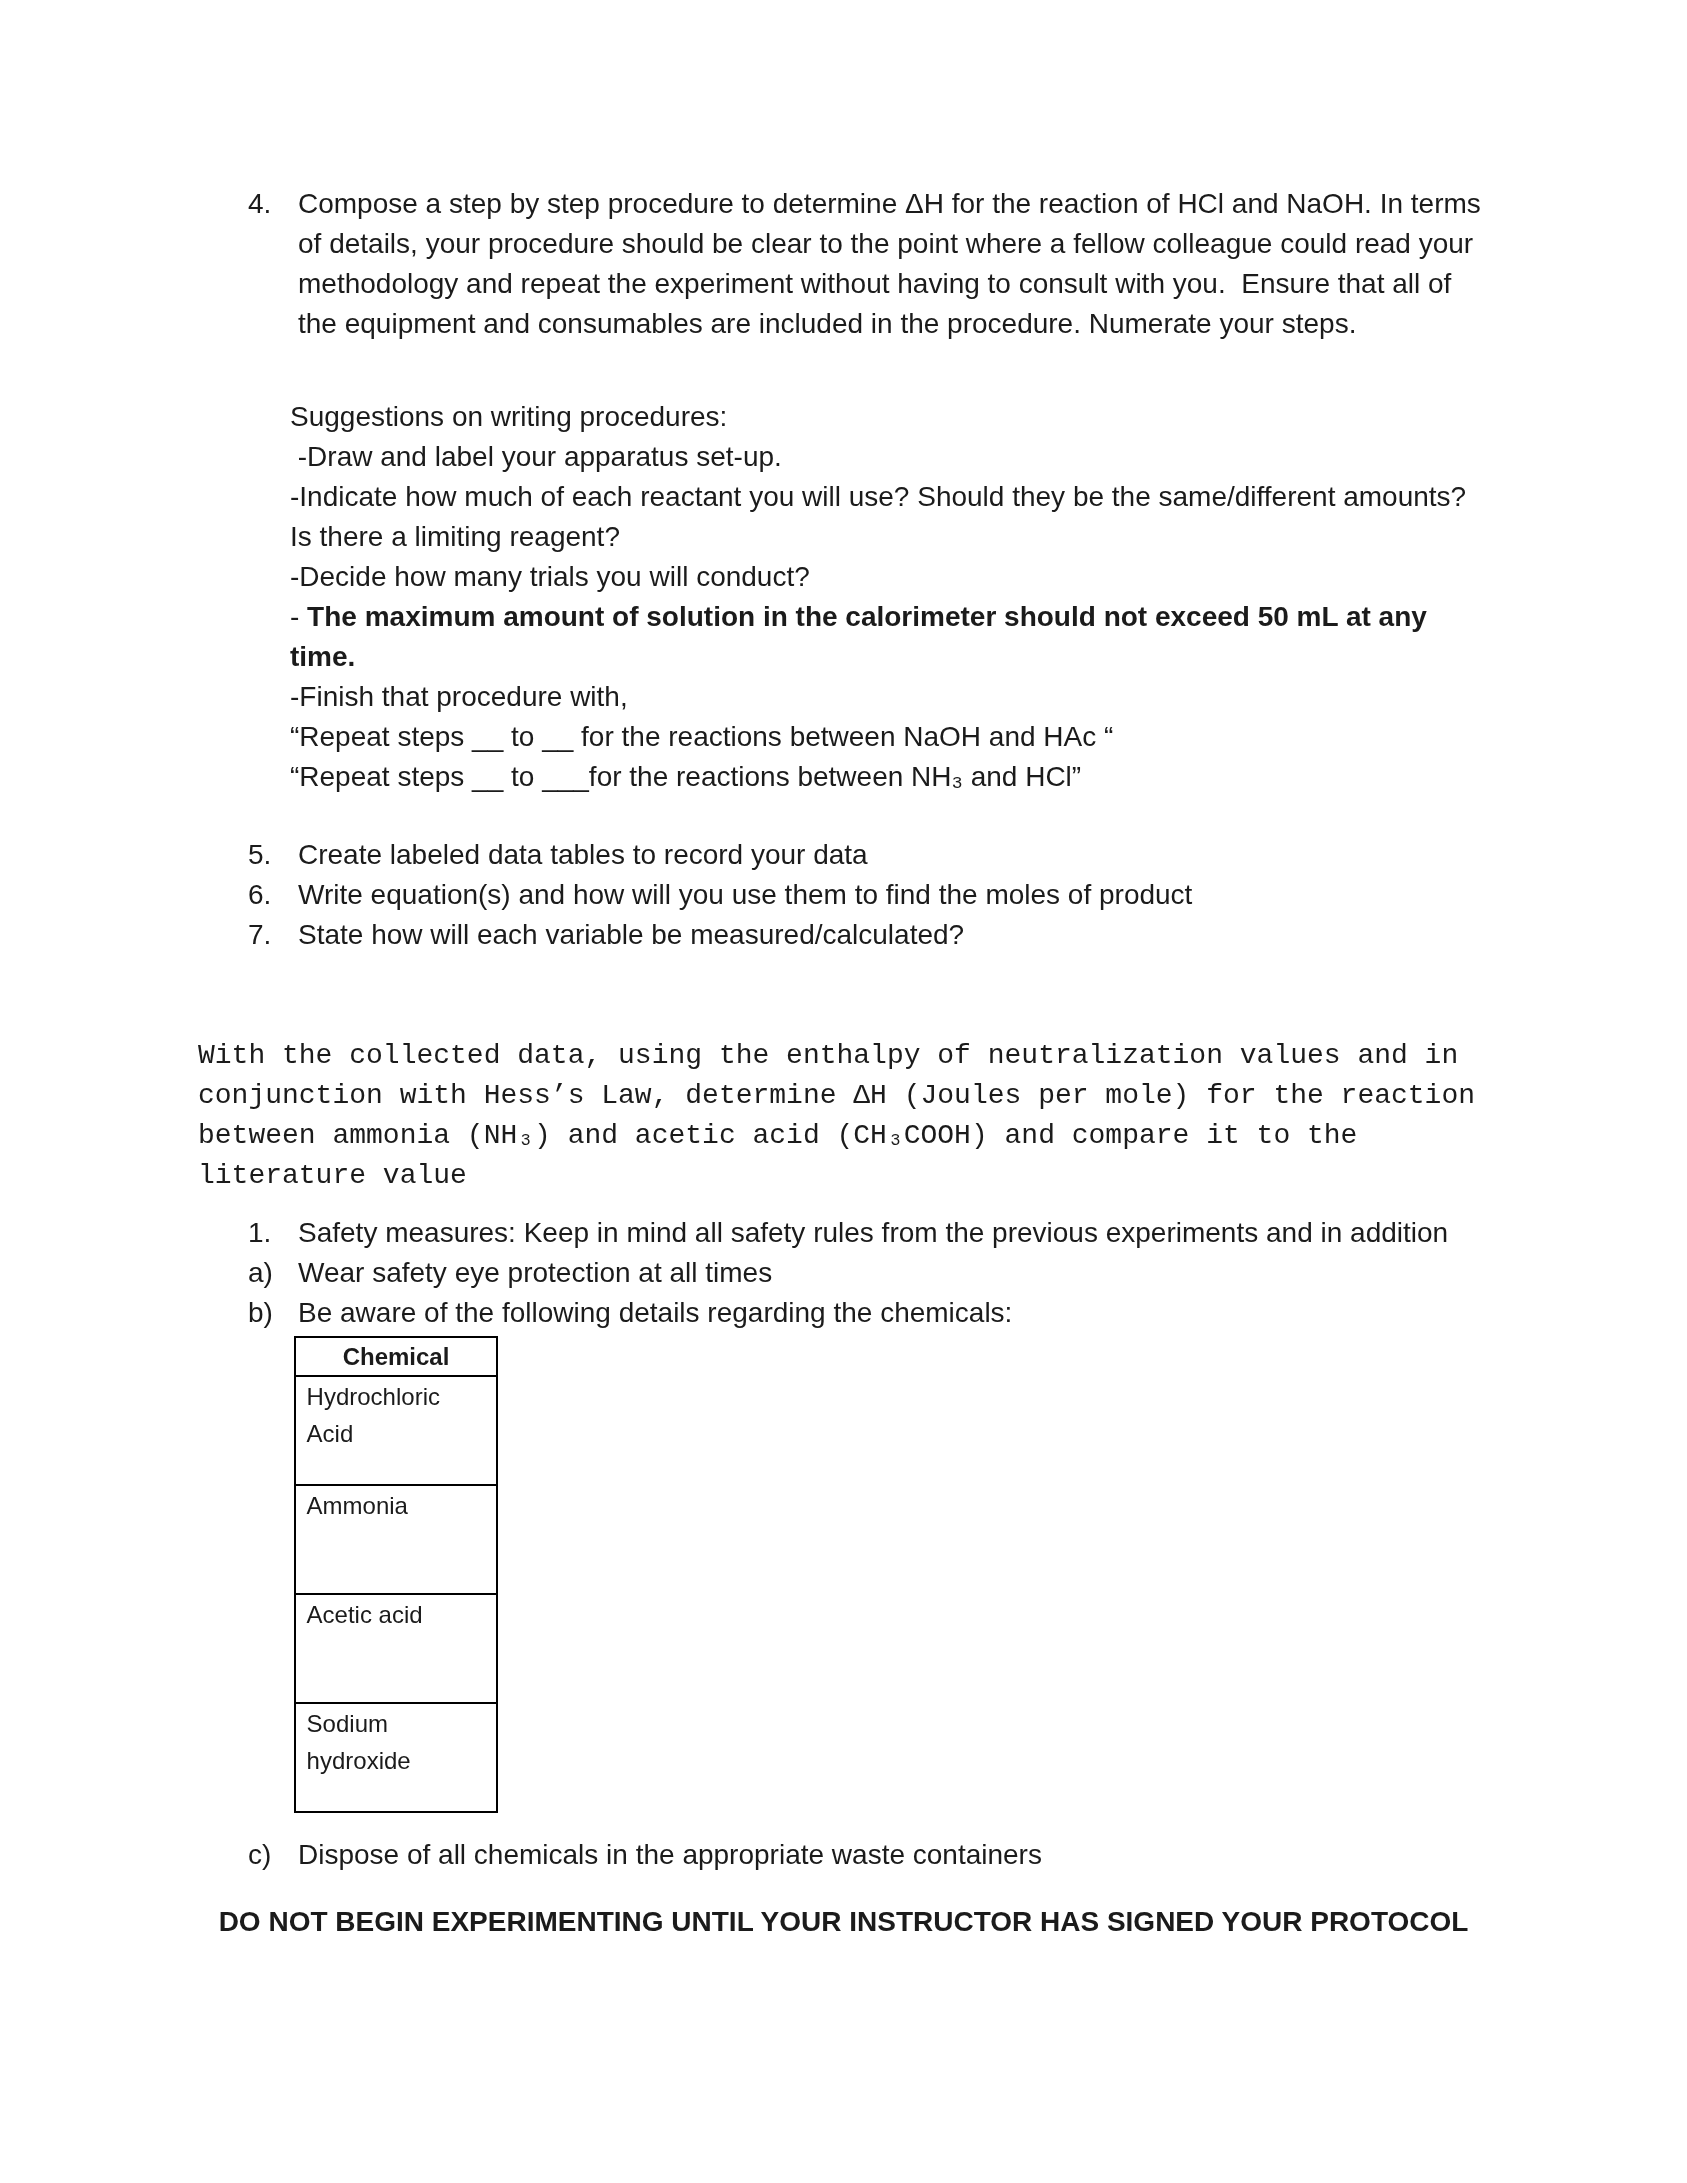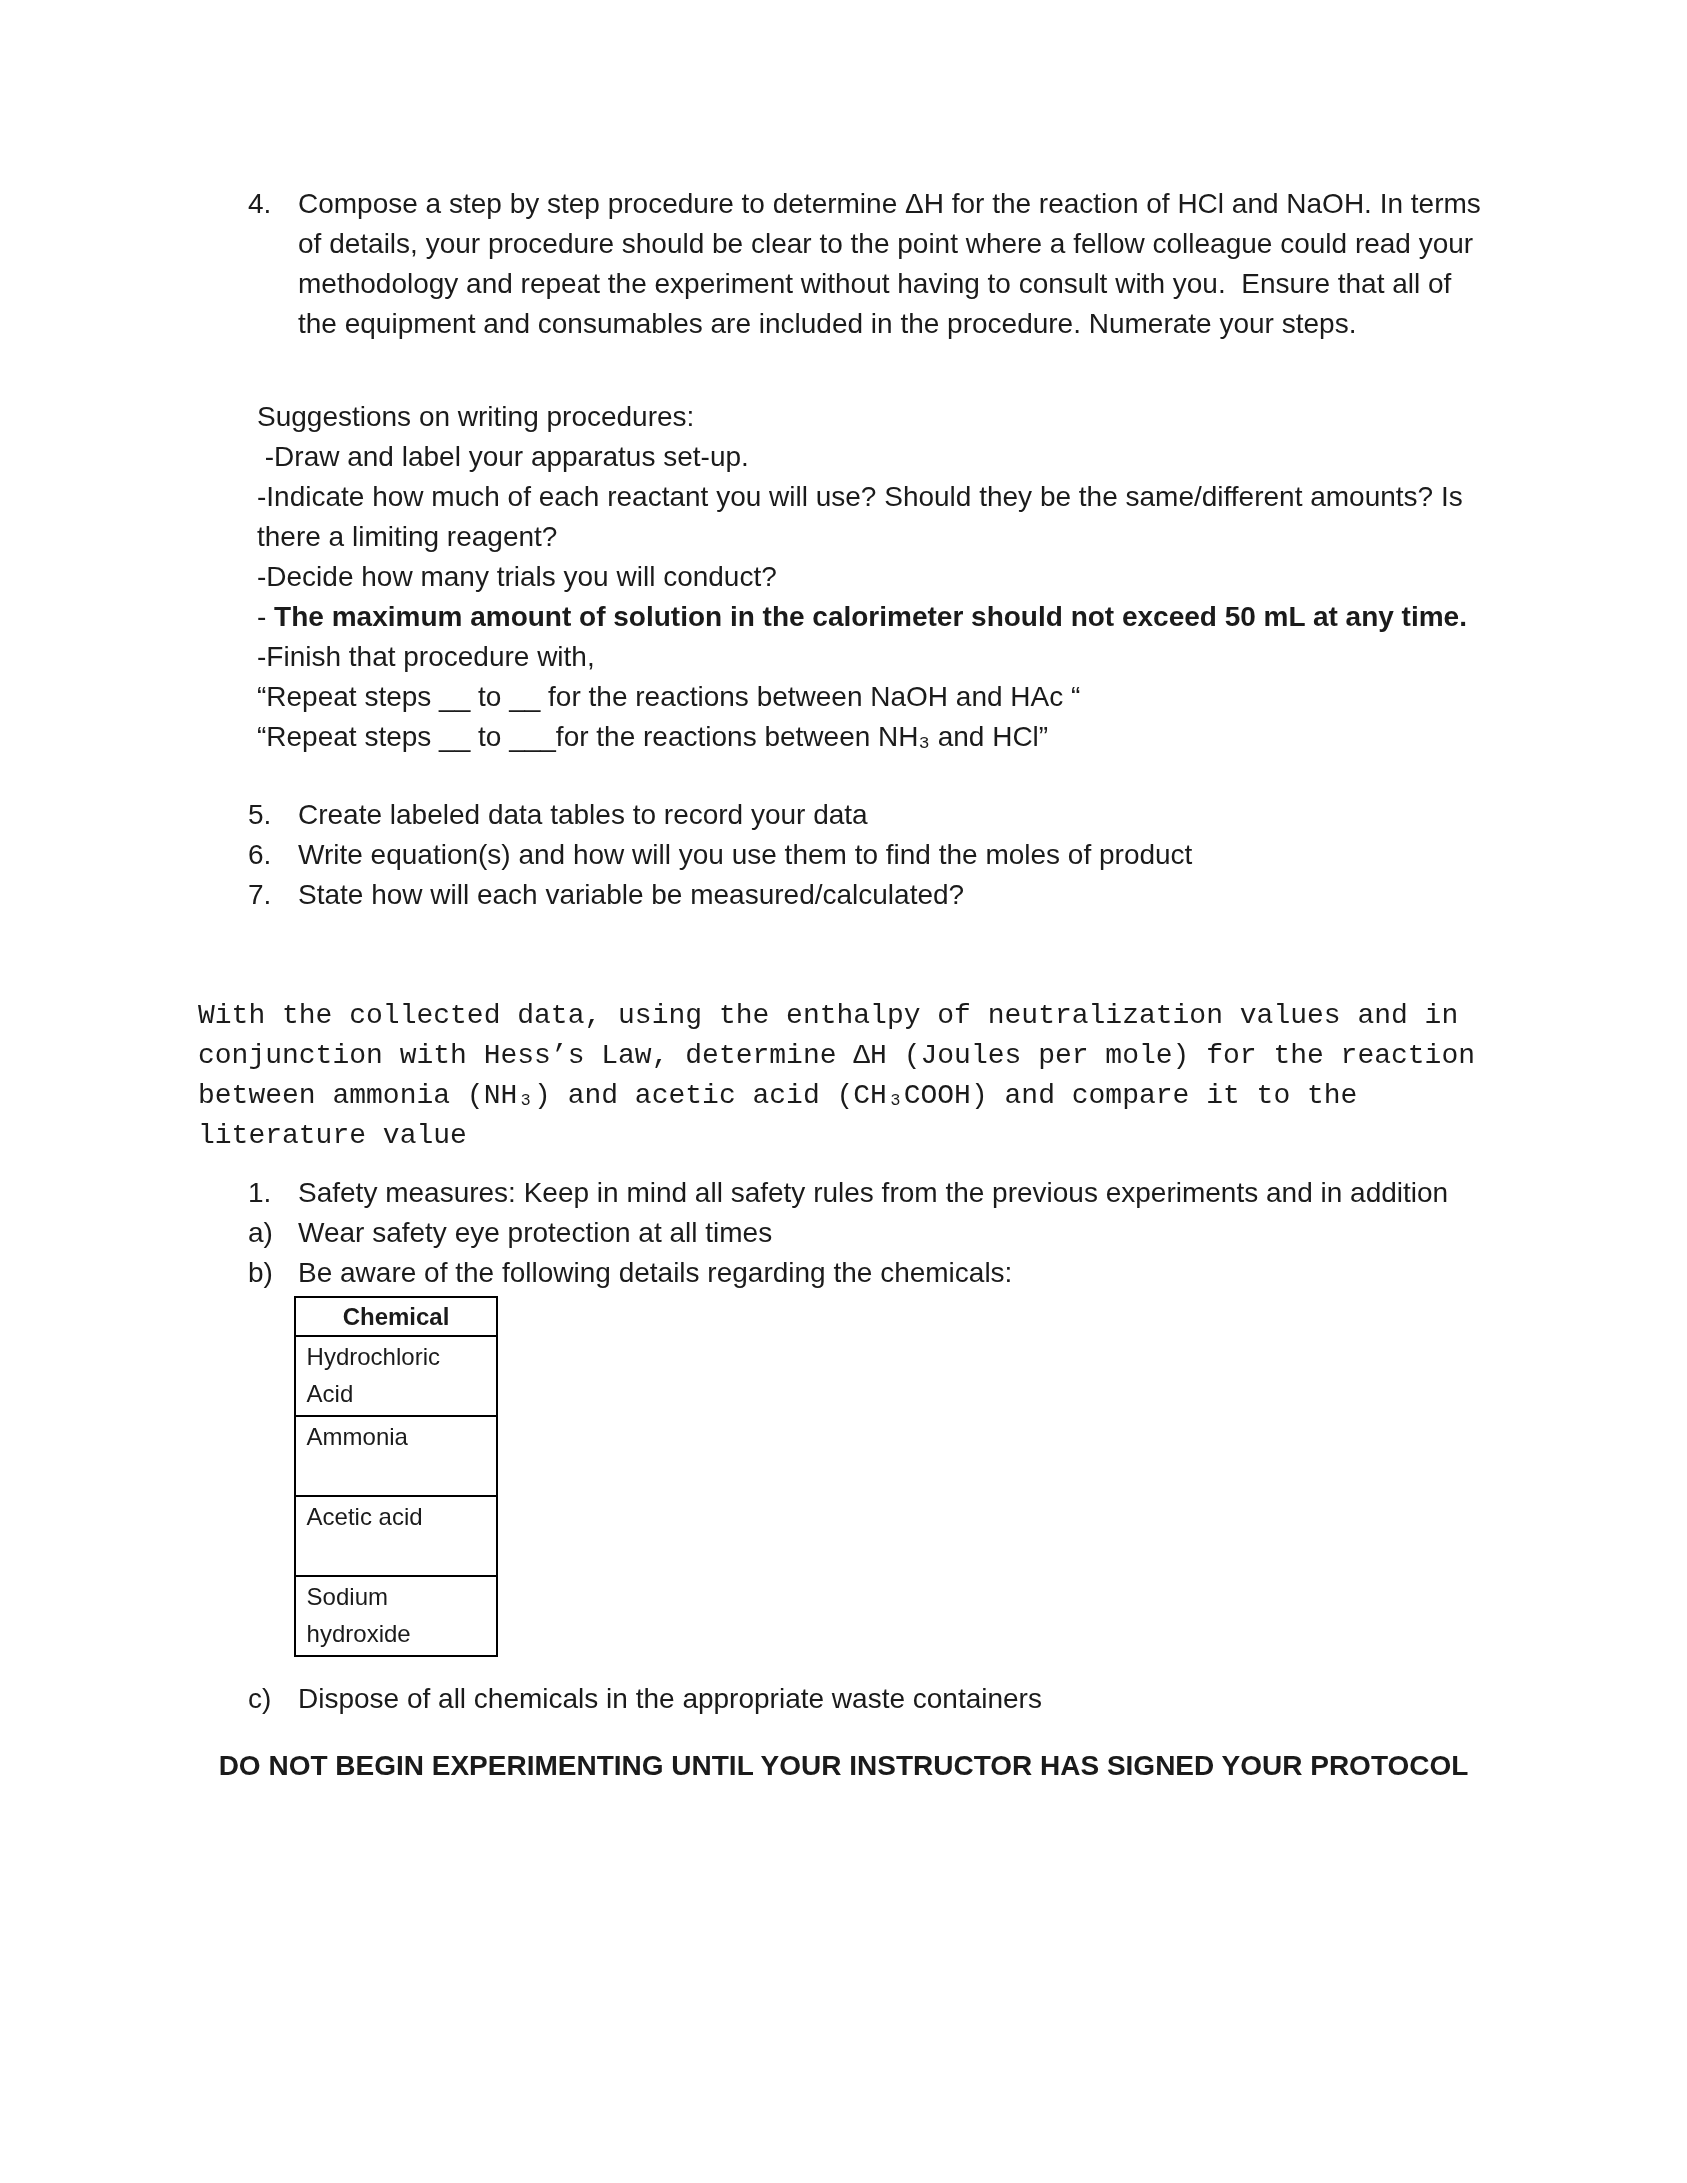--- a/index.html
+++ b/index.html
@@ -12,21 +12,21 @@
     font-family: "Liberation Sans", "DejaVu Sans", sans-serif;
     font-size: 28px;
     line-height: 40px;
     padding: 184px 198px 0 198px;
     overflow: hidden;
     position: relative;
   }
   .list-item { display: flex; margin-left: 50px; }
   .num { flex: 0 0 50px; width: 50px; }
   .txt { flex: 1; white-space: pre-wrap; }
-  .suggestions { margin-left: 59px; margin-top: 53px; max-width: 1211px; }
+  .suggestions { margin-left: 92px; margin-top: 53px; max-width: 1211px; }
   .sline { white-space: pre-wrap; }
   .b { font-weight: bold; }
   .list-group { margin-top: 38px; }
   .para { margin-top: 81px; max-width: 1297px; white-space: pre-wrap; font-family: Liberation Mono, monospace; }
   .notes-label { margin-top: 85px; }
   .notes-group { margin-top: 17px; }
   .chem-table {
     border-collapse: collapse;
     margin-left: 96px;
     margin-top: 2.6px;
@@ -40,21 +40,21 @@
     text-align: left;
     font-size: 24px;
     line-height: 37px;
   }
   .chem-table th {
     text-align: center;
     font-weight: bold;
     height: 32px;
     padding: 0 6.6px;
   }
-  .chem-table td { height: 80px; }
+  .chem-table td { height: 109px; }
   .after-table { margin-top: 22.5px; }
   .footer-warning { margin-top: 26.5px; font-weight: bold; text-align: center; }
 </style>
 </head>
 <body>
 
 <div class="page">
 
   <div class="list-item">
     <span class="num">4.</span>

